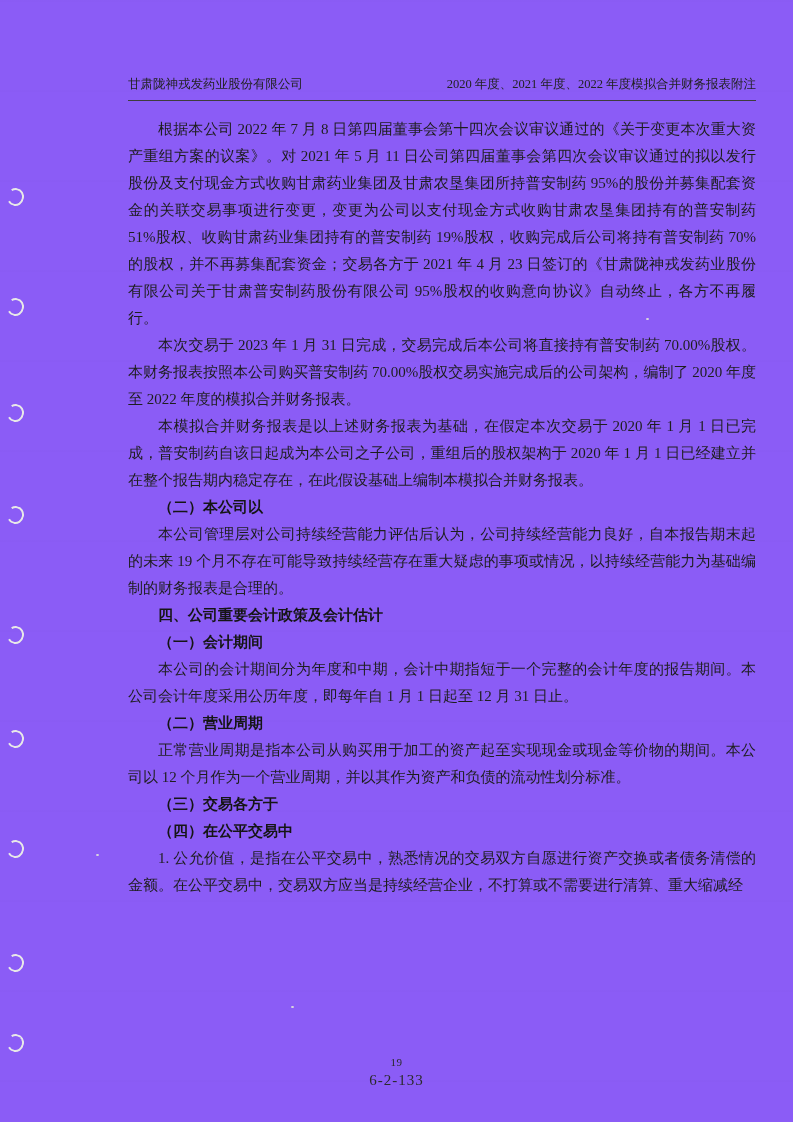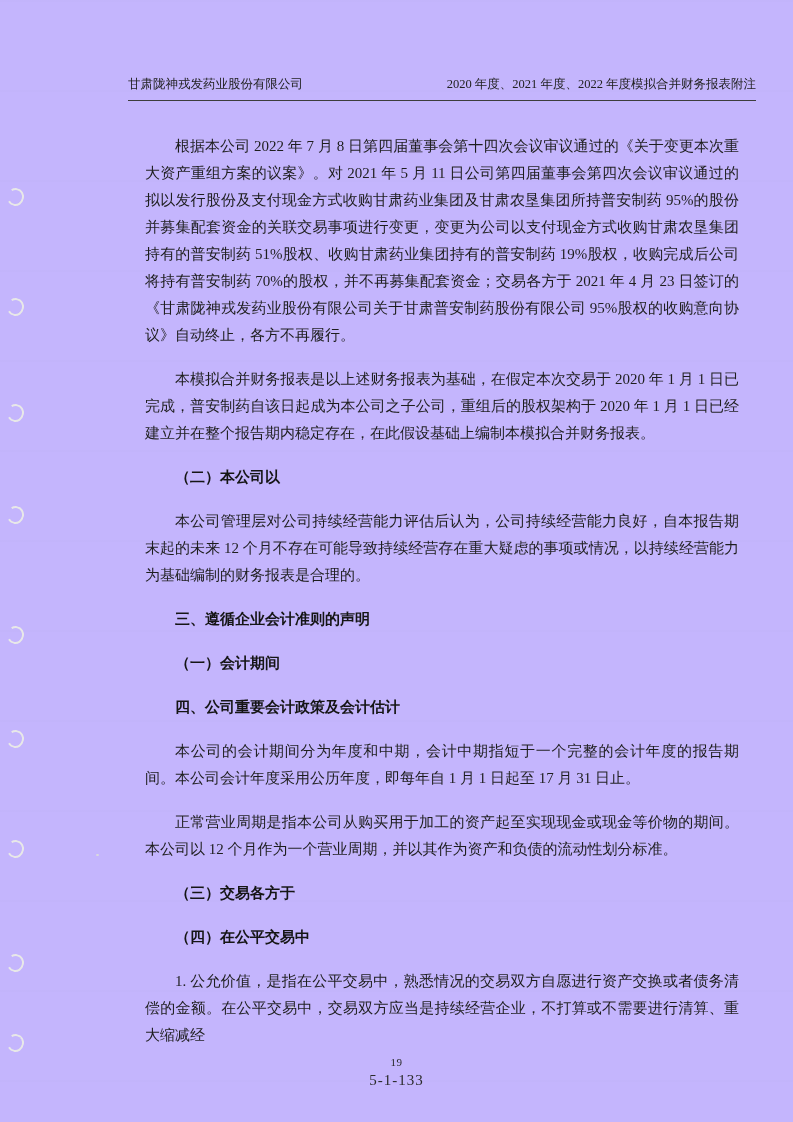--- a/index.html
+++ b/index.html
@@ -1,19 +1,19 @@
 <!DOCTYPE html>
 <html><head>
 <meta charset="utf-8">
 <style>
   html,body { margin:0; padding:0; background:#ffffff; }
   .page {
     position:relative;
     width:793px; height:1122px;
-    background:#c4b5fd;
+    background:#8b5cf6;
     font-family:"Liberation Serif","DejaVu Serif",serif;
     color:#1c1c1c;
     overflow:hidden;
   }
   
   .page::before{
     content:""; position:absolute; inset:0;
     background:repeating-linear-gradient(180deg, rgba(0,0,0,0.008) 0 2px, rgba(0,0,0,0) 2px 90px);
     pointer-events:none;
   }
@@ -24,21 +24,21 @@
     border-bottom:1.5px solid #3d3d3d;
     font-size:12.5px; color:#222;
     white-space:nowrap;
   }
   .content{
     position:absolute; left:128px; top:116px; width:628px;
     font-size:15px; line-height:27px;
     text-align:justify; text-justify:inter-ideograph;
     color:#1e1e1e;
   }
-  .content p{ margin:17px; text-indent:2em; }
+  .content p{ margin:0; text-indent:2em; }
   .content .hsec{ font-weight:bold; color:#151515; }
   .footer{ position:absolute; left:0; width:793px; text-align:center; color:#2a2a2a; }
   .footer .pgnum{ position:absolute; top:1056px; left:0; width:100%; font-size:11px; letter-spacing:0.5px; }
   .footer .docnum{ position:absolute; top:1072px; left:0; width:100%; font-size:15px; letter-spacing:1px; }
   
   .ring{
     position:absolute; left:7px; width:13px; height:14px;
     border:2px solid #e8e8e8; border-left-color:transparent;
     border-radius:50%; transform:rotate(14deg);
   }
@@ -62,31 +62,32 @@
   <div class="speck" style="left:291px; top:1006px"></div>
   <div class="speck" style="left:646px; top:318px"></div>
 
   <div class="header">
     <span>甘肃陇神戎发药业股份有限公司</span>
     <span>2020 年度、2021 年度、2022 年度模拟合并财务报表附注</span>
   </div>
 
   <div class="content">
     <p>根据本公司 2022 年 7 月 8 日第四届董事会第十四次会议审议通过的《关于变更本次重大资产重组方案的议案》。对 2021 年 5 月 11 日公司第四届董事会第四次会议审议通过的拟以发行股份及支付现金方式收购甘肃药业集团及甘肃农垦集团所持普安制药 95%的股份并募集配套资金的关联交易事项进行变更，变更为公司以支付现金方式收购甘肃农垦集团持有的普安制药 51%股权、收购甘肃药业集团持有的普安制药 19%股权，收购完成后公司将持有普安制药 70%的股权，并不再募集配套资金；交易各方于 2021 年 4 月 23 日签订的《甘肃陇神戎发药业股份有限公司关于甘肃普安制药股份有限公司 95%股权的收购意向协议》自动终止，各方不再履行。</p>
+    <p>本次交易于 2023 年 1 月 31 日完成，交易完成后本公司将直接持有普安制药 70.00%股权。本财务报表按照本公司购买普安制药 70.00%股权交易实施完成后的公司架构，编制了 2020 年度至 2022 年度的模拟合并财务报表。</p>
     <p>本模拟合并财务报表是以上述财务报表为基础，在假定本次交易于 2020 年 1 月 1 日已完成，普安制药自该日起成为本公司之子公司，重组后的股权架构于 2020 年 1 月 1 日已经建立并在整个报告期内稳定存在，在此假设基础上编制本模拟合并财务报表。</p>
     <p class="hsec">（二）本公司以</p>
-    <p>本公司管理层对公司持续经营能力评估后认为，公司持续经营能力良好，自本报告期末起的未来 12 个月不存在可能导致持续经营存在重大疑虑的事项或情况，以持续经营能力为基础编制的财务报表是合理的。</p>
-    <p class="hsec">三、遵循企业会计准则的声明</p>
+    <p>本公司管理层对公司持续经营能力评估后认为，公司持续经营能力良好，自本报告期末起的未来 19 个月不存在可能导致持续经营存在重大疑虑的事项或情况，以持续经营能力为基础编制的财务报表是合理的。</p>
+    <p class="hsec">四、公司重要会计政策及会计估计</p>
     <p class="hsec">（一）会计期间</p>
-    <p class="hsec">四、公司重要会计政策及会计估计</p>
-    <p>本公司的会计期间分为年度和中期，会计中期指短于一个完整的会计年度的报告期间。本公司会计年度采用公历年度，即每年自 1 月 1 日起至 17 月 31 日止。</p>
+    <p>本公司的会计期间分为年度和中期，会计中期指短于一个完整的会计年度的报告期间。本公司会计年度采用公历年度，即每年自 1 月 1 日起至 12 月 31 日止。</p>
+    <p class="hsec">（二）营业周期</p>
     <p>正常营业周期是指本公司从购买用于加工的资产起至实现现金或现金等价物的期间。本公司以 12 个月作为一个营业周期，并以其作为资产和负债的流动性划分标准。</p>
     <p class="hsec">（三）交易各方于</p>
     <p class="hsec">（四）在公平交易中</p>
     <p>1. 公允价值，是指在公平交易中，熟悉情况的交易双方自愿进行资产交换或者债务清偿的金额。在公平交易中，交易双方应当是持续经营企业，不打算或不需要进行清算、重大缩减经</p>
   </div>
 
   <div class="footer">
     <div class="pgnum">19</div>
-    <div class="docnum">5-1-133</div>
+    <div class="docnum">6-2-133</div>
   </div>
 
 </div>
 
 </body></html>

